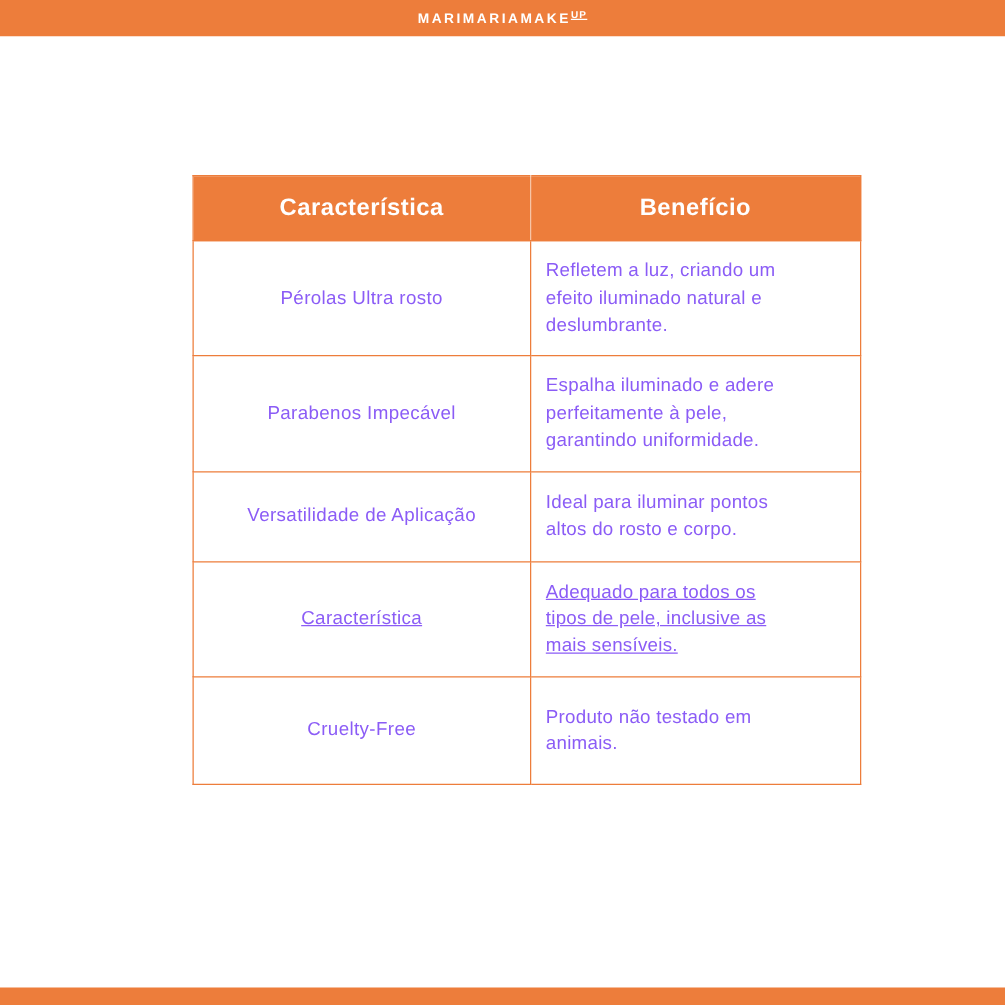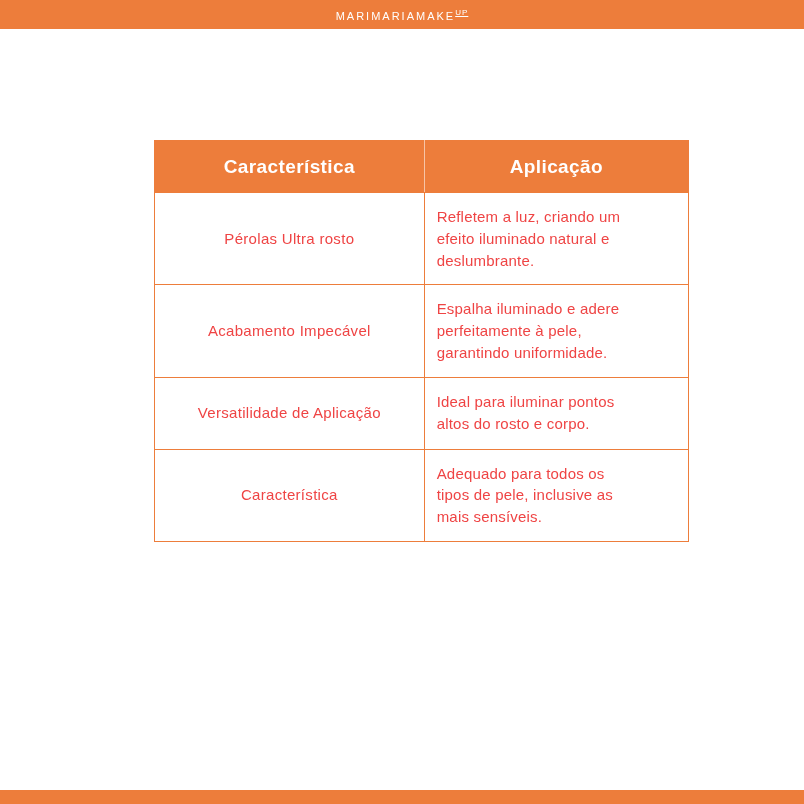--- a/index.html
+++ b/index.html
@@ -19,21 +19,21 @@
     width: 100%;
     height: 29px;
     background: #ED7D3B;
     display: flex;
     align-items: center;
     justify-content: center;
   }
   .brand-text {
     color: #ffffff;
     font-size: 11px;
-    font-weight: normal;
+    font-weight: bold;
     letter-spacing: 2px;
     text-align: center;
   }
   .brand-sup {
     font-size: 8px;
     vertical-align: super;
     text-decoration: underline;
     letter-spacing: 1px;
   }
 
@@ -70,80 +70,85 @@
     font-weight: bold;
     letter-spacing: 0.4px;
     height: 52px;
     text-align: center;
   }
   table.features th:first-child {
     border-right: 1px solid rgba(255,255,255,0.55);
     width: 50.5%;
   }
   table.features td {
-    color: #ef4444;
+    color: #8b5cf6;
     font-size: 15px;
     line-height: 1.45;
     white-space: pre-line;
     vertical-align: middle;
     padding: 13px 12px;
   }
   td.feature-cell {
     text-align: center;
     letter-spacing: 0.3px;
   }
   td.benefit-cell {
     text-align: left;
     padding-left: 29px;
     padding-right: 18px;
     letter-spacing: 0.2px;
   }
   tr.row-tall td { height: 86px; }
-  tr.row-xtall td { height: 92px; }
+  tr.row-xtall td { height: 92px; text-decoration: underline; }
   tr.row-med td { height: 72px; }
   tr.row-short td { height: 70px; }
 </style>
 </head>
 <body>
 
 <div class="brand-bar">
   <div class="brand-text">
     <span>MARIMARIAMAKE</span><span class="brand-sup">UP</span>
   </div>
 </div>
 
 <div class="table-wrap">
   <table class="features">
     <thead>
       <tr>
         <th>Característica</th>
-        <th>Aplicação</th>
+        <th>Benefício</th>
       </tr>
     </thead>
     <tbody>
       <tr class="row-tall">
         <td class="feature-cell">Pérolas Ultra rosto</td>
         <td class="benefit-cell">Refletem a luz, criando um
 efeito iluminado natural e
 deslumbrante.</td>
       </tr>
       <tr class="row-tall">
-        <td class="feature-cell">Acabamento Impecável</td>
+        <td class="feature-cell">Parabenos Impecável</td>
         <td class="benefit-cell">Espalha iluminado e adere
 perfeitamente à pele,
 garantindo uniformidade.</td>
       </tr>
       <tr class="row-med">
         <td class="feature-cell">Versatilidade de Aplicação</td>
         <td class="benefit-cell">Ideal para iluminar pontos
 altos do rosto e corpo.</td>
       </tr>
       <tr class="row-xtall">
         <td class="feature-cell">Característica</td>
         <td class="benefit-cell">Adequado para todos os
 tipos de pele, inclusive as
 mais sensíveis.</td>
       </tr>
+      <tr class="row-tall">
+        <td class="feature-cell">Cruelty-Free</td>
+        <td class="benefit-cell">Produto não testado em
+animais.</td>
+      </tr>
     </tbody>
   </table>
 </div>
 
 <div class="bottom-bar"></div>
 
 </body></html>

